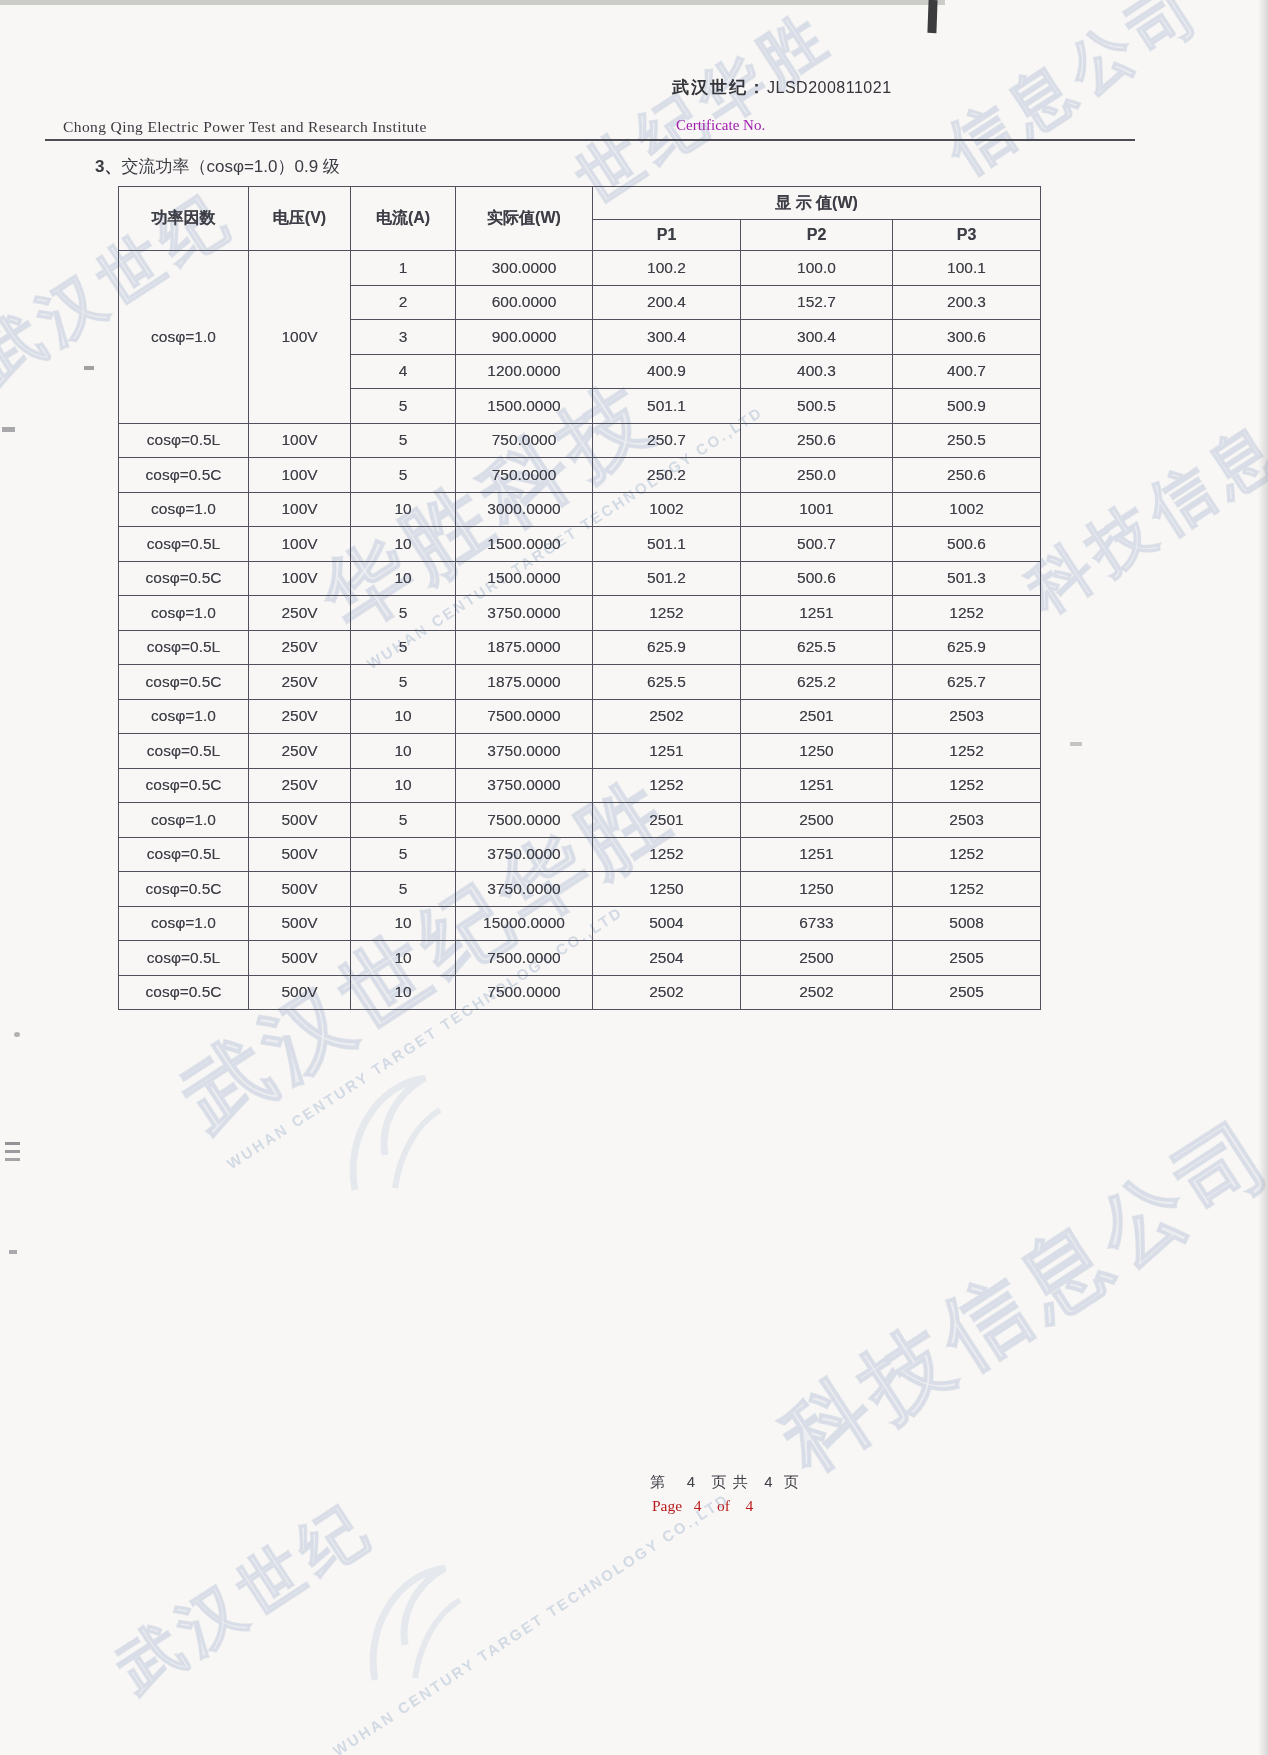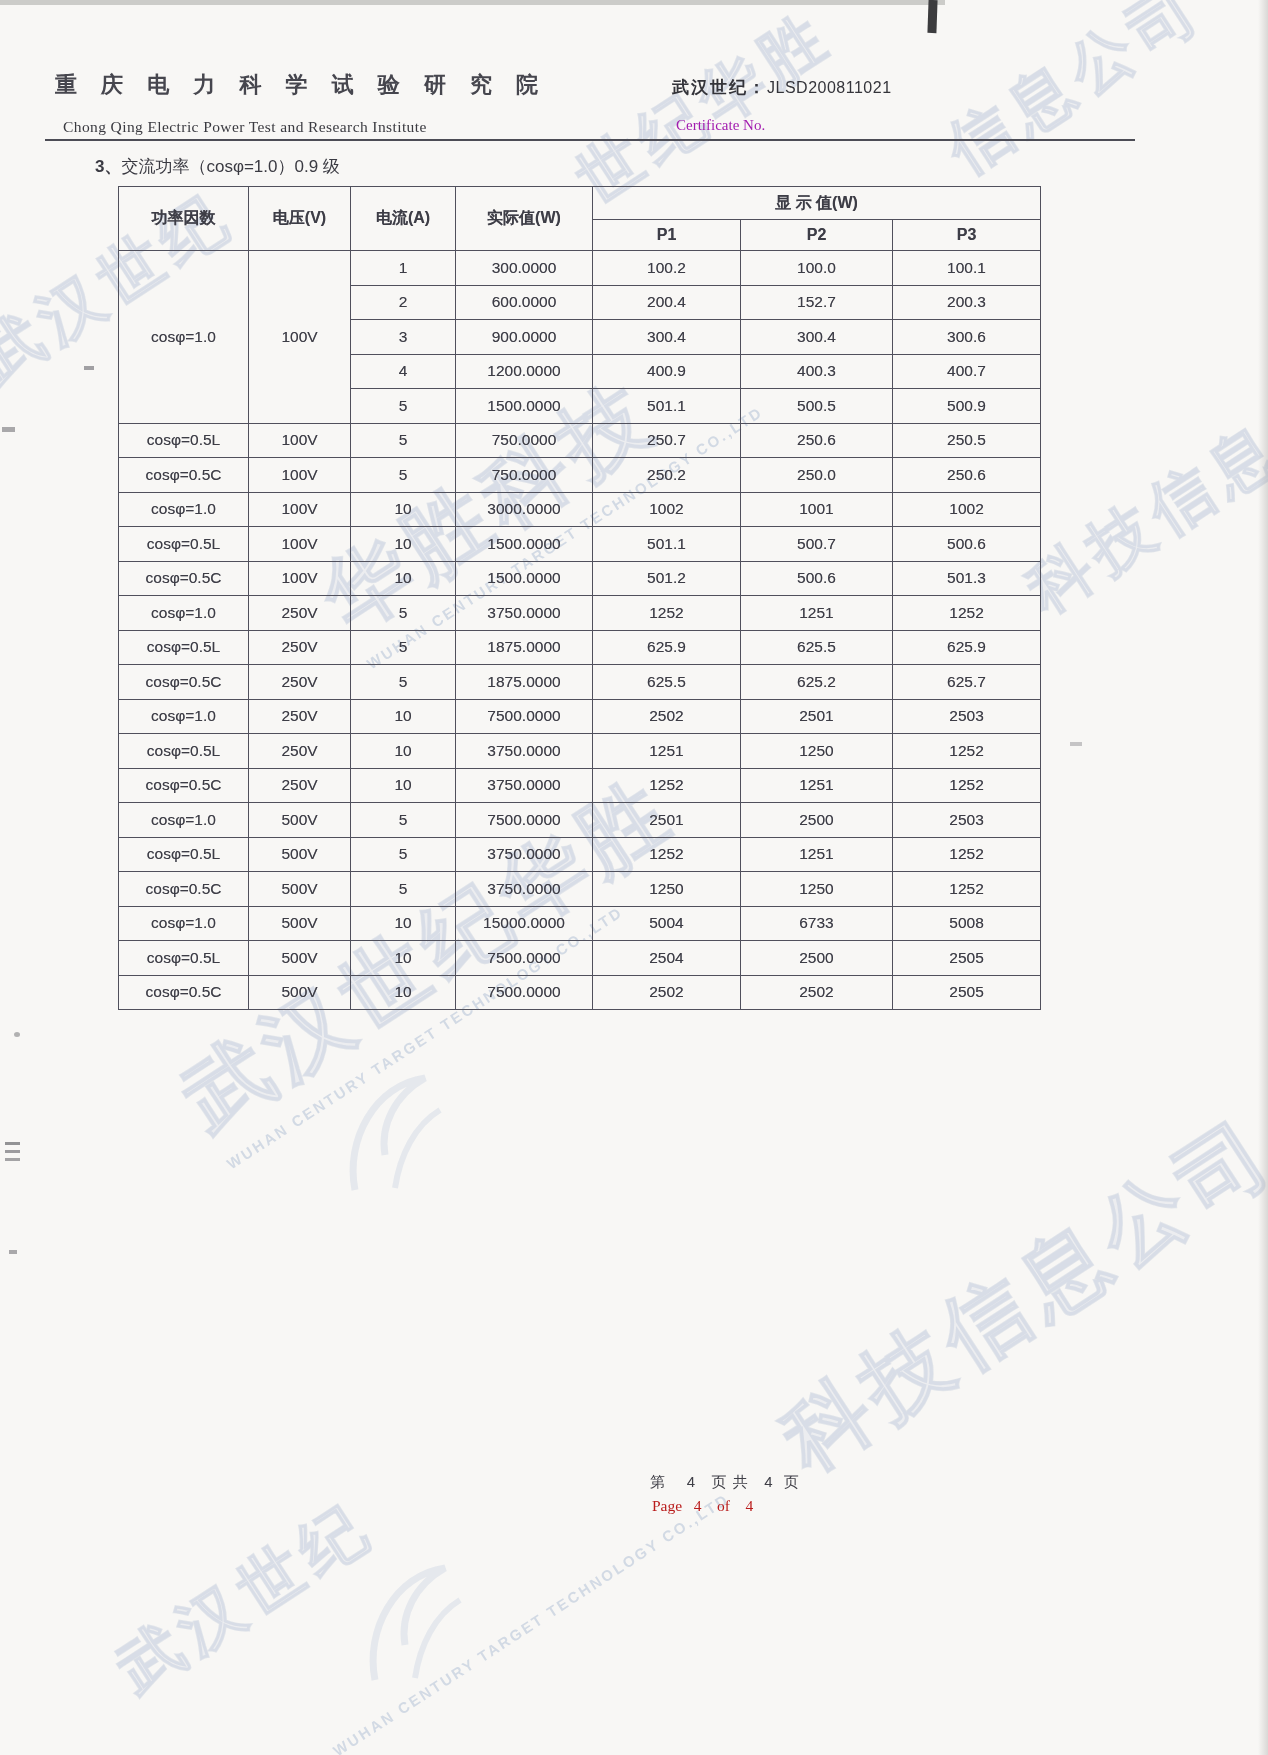--- a/index.html
+++ b/index.html
@@ -94,21 +94,20 @@
     <svg class="wm-logo" style="left:340px;top:1070px;" width="110" height="130" viewBox="0 0 110 130">
       <path d="M15 120 C 5 70, 35 15, 85 8 C 55 25, 40 55, 45 85" fill="none" stroke="rgba(138,160,196,.6)" stroke-width="7"></path>
       <path d="M55 118 C 60 85, 75 55, 100 40" fill="none" stroke="rgba(138,160,196,.6)" stroke-width="6"></path>
     </svg>
     <svg class="wm-logo" style="left:360px;top:1560px;" width="110" height="130" viewBox="0 0 110 130">
       <path d="M15 120 C 5 70, 35 15, 85 8 C 55 25, 40 55, 45 85" fill="none" stroke="rgba(138,160,196,.6)" stroke-width="7"></path>
       <path d="M55 118 C 60 85, 75 55, 100 40" fill="none" stroke="rgba(138,160,196,.6)" stroke-width="6"></path>
     </svg>
   </div>
 
-  <div class="org-cn">重 庆 电 力 科 学 试 验 研 究 院</div>
   <div class="org-en">Chong Qing Electric Power Test and Research Institute</div>
   <div class="cert-line">
     <span class="cert-label">武汉世纪：</span><span class="cert-no">JLSD200811021</span>
   </div>
   <div class="cert-en">Certificate No.</div>
   <div class="header-rule"></div>
 
   <div class="section-title">
     <span class="section-num">3、</span><span>交流功率（cosφ=1.0）0.9 级</span>
   </div>

